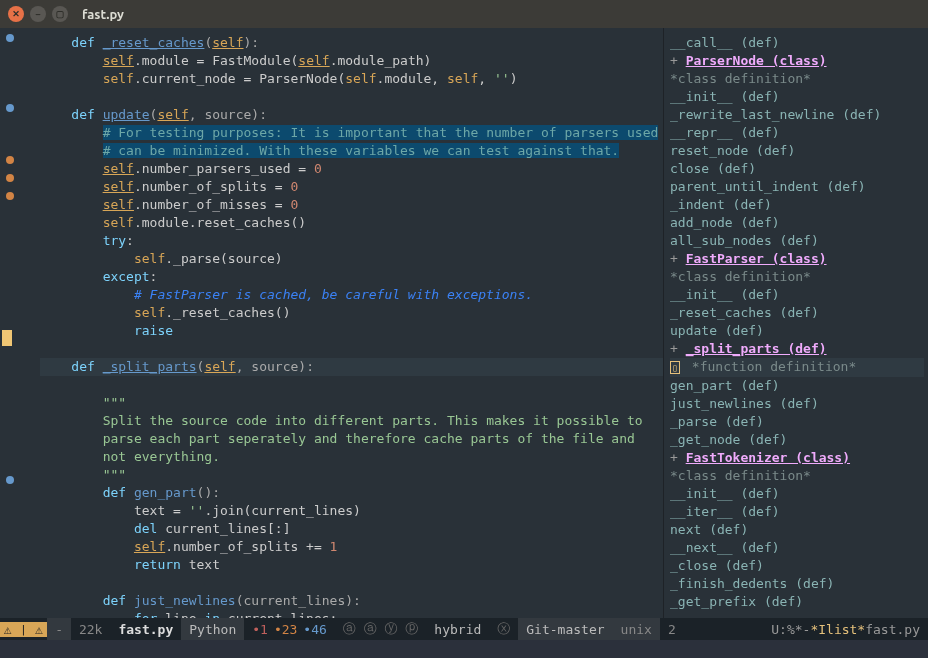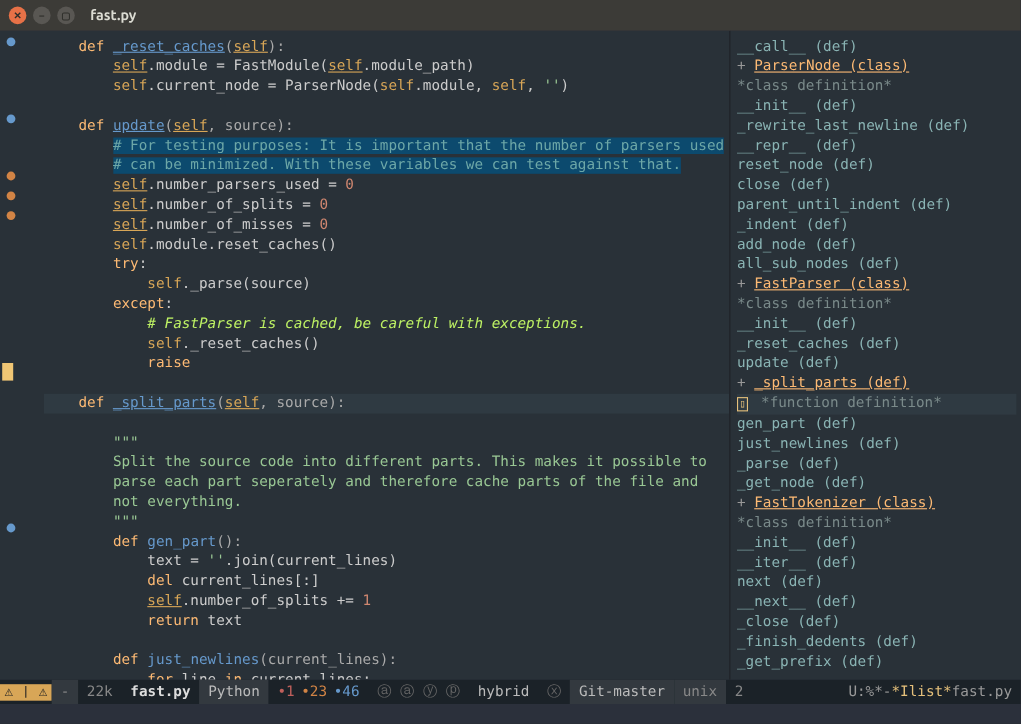--- a/index.html
+++ b/index.html
@@ -12,32 +12,32 @@
 .editor { flex:1; overflow:hidden; display:flex; }
 .fringe { width:20px; flex-shrink:0; }
 .fringe-mark { width:8px; height:8px; border-radius:4px; margin:4px auto; }
 .fm-blue { background:#6699cc; }
 .fm-orange { background:#d28445; }
 .fm-yellow { background:#f0c674; width:10px; height:16px; border-radius:0; margin:0 0 0 2px; }
 .code { flex:1; padding:6px 0 0 20px; line-height:18px; white-space:pre; }
 .ilist { width:265px; border-left:1px solid #1e2227; padding:6px 4px 0 6px; line-height:18px; overflow:hidden; position:relative; }
 .statusbar { height:22px; background:#1b2228; display:flex; align-items:center; color:#888; font-size:13px; }
 .statusbar .seg { padding:0 8px; height:100%; display:flex; align-items:center; }
-.kw { color:#fdba74;margin-top:46px; }
+.kw { color:#7dd3fc;margin-top:46px; }
 .fn { color:#6699cc; }
 .fn-u { color:#6699cc; text-decoration:underline; text-decoration-color:#6699cc; }
 .self { color:#d8a657; text-decoration:underline; }
 .self-nou { color:#d8a657; }
 .str { color:#99c794; }
 .num { color:#d08770; }
-.cmt { color:#bef264; font-style:italic; }
+.cmt { color:#3b82f6; font-style:italic; }
 .cmt-bg { color:#6da7a7; background:#0c4a6e; }
 .paren { color:#aaa; }
 .hl-line { background:#2f3a42; display:block; }
-.ilist .cls { color:#fdba74; font-weight:normal; text-decoration:underline; }
+.ilist .cls { color:#f0abfc; font-weight:bold; text-decoration:underline; }
 .ilist .def { color:#8ab4b4; }
 .ilist .star { color:#7a8a8a; }
 .ilist .plus { color:#999; }
 .ilist .cur { background:#2f3a42; display:inline-block; width:100%; }
 .ilist .cur-mark { color:#e5c07b; border:1px solid #e5c07b; padding:0 1px; margin-right:4px; font-size:10px; }
 .sb-warn { background:#d8a657; color:#222; padding:0 4px; font-weight:bold; }
 .sb-sep { background:#33393f; padding:0 8px; }
 .sb-file { color:#ddd; font-weight:bold; }
 .sb-py { color:#bbb; }
 .sb-red { color:#c0605c; }

